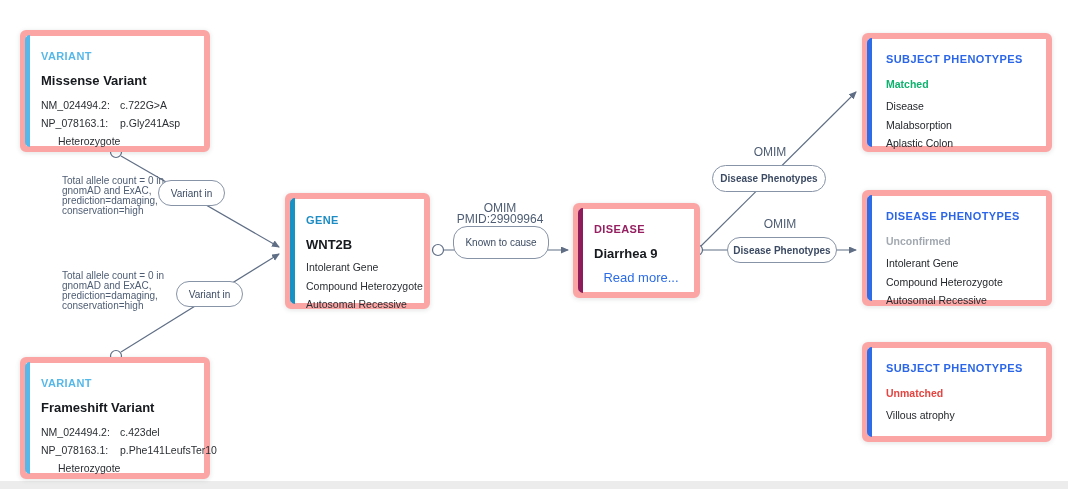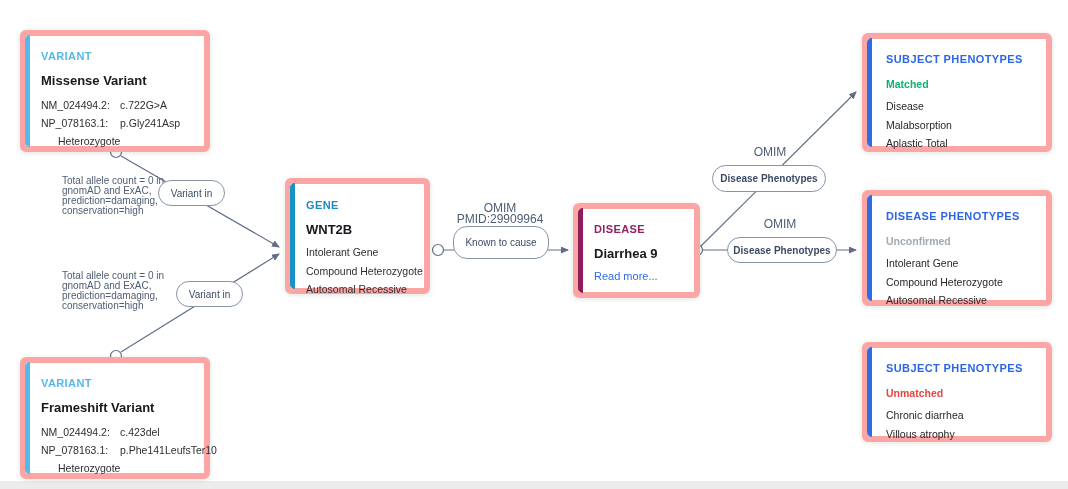--- a/index.html
+++ b/index.html
@@ -19,21 +19,21 @@
     border-radius:6px 0 0 6px;background:var(--accent);
   }
   .card-type{font-size:11px;font-weight:bold;letter-spacing:.4px;margin-bottom:11px;}
   .card-title{font-size:13px;font-weight:bold;color:#16191d;margin-bottom:8px;}
   .vrow{display:flex;font-size:10.5px;color:#2b2f33;line-height:18px;white-space:nowrap;}
   .vlabel{flex:0 0 79px;}
   .vfooter{font-size:10.5px;color:#2b2f33;line-height:18px;padding-left:17px;}
   .attr{font-size:10.5px;color:#2b2f33;line-height:15.5px;margin-bottom:3px;white-space:nowrap;}
   .status{font-size:10.5px;font-weight:bold;margin:0 0 9px 0;}
   .ph-item{font-size:10.5px;color:#24272b;line-height:15.5px;margin-bottom:3px;white-space:nowrap;}
-  .link{font-size:11px;color:#2c6ce5;cursor:pointer;margin-top:9px;}
+  .link{font-size:13px;color:#2c6ce5;cursor:pointer;margin-top:9px;text-align:center;}
   .type-variant{color:#55b8e9;}
   .type-gene{color:#1b8cc4;}
   .type-disease{color:#951f60;}
   .type-pheno{color:#2b66e8;}
   .st-matched{color:#0db26e;}
   .st-unmatched{color:#e54440;}
   .st-unconfirmed{color:#a2a9b0;}
   .pill{
     position:absolute;z-index:3;background:#ffffff;
     border:1px solid #8793a6;border-radius:14px;
@@ -99,54 +99,53 @@
       <span class="vlabel">NM_024494.2:</span>
       <span class="vvalue">c.423del</span>
     </div>
     <div class="vrow">
       <span class="vlabel">NP_078163.1:</span>
       <span class="vvalue">p.Phe141LeufsTer10</span>
     </div>
     <div class="vfooter">Heterozygote</div>
   </div>
 
-  <div class="card" style="--accent:#1692c5;left:285px;top:178px;width:145px;height:116px;padding-top:15px;">
+  <div class="card" style="--accent:#1692c5;left:285px;top:193px;width:145px;height:116px;padding-top:15px;">
     <div class="card-type type-gene">GENE</div>
     <div class="card-title">WNT2B</div>
     <div class="attr">Intolerant Gene</div>
     <div class="attr">Compound Heterozygote</div>
     <div class="attr">Autosomal Recessive</div>
   </div>
 
   <div class="card" style="--accent:#8e1b5a;left:573px;top:203px;width:127px;height:95px;">
     <div class="card-type type-disease">DISEASE</div>
     <div class="card-title">Diarrhea 9</div>
     <div class="link">Read more...</div>
   </div>
 
   <div class="card" style="--accent:#2e6be6;left:862px;top:33px;width:190px;height:119px;padding-left:18px;">
     <div class="card-type type-pheno" style="margin-bottom:13px;">SUBJECT PHENOTYPES</div>
     <div class="status st-matched">Matched</div>
     <div class="ph-item">Disease</div>
     <div class="ph-item">Malabsorption</div>
-    <div class="ph-item">Aplastic Total</div>
+    <div class="ph-item">Aplastic Colon</div>
   </div>
 
   <div class="card" style="--accent:#2e6be6;left:862px;top:190px;width:190px;height:116px;padding-left:18px;">
     <div class="card-type type-pheno" style="margin-bottom:13px;">DISEASE PHENOTYPES</div>
     <div class="status st-unconfirmed">Unconfirmed</div>
     <div class="ph-item">Intolerant Gene</div>
     <div class="ph-item">Compound Heterozygote</div>
     <div class="ph-item">Autosomal Recessive</div>
   </div>
 
   <div class="card" style="--accent:#2e6be6;left:862px;top:342px;width:190px;height:100px;padding-left:18px;">
     <div class="card-type type-pheno" style="margin-bottom:13px;">SUBJECT PHENOTYPES</div>
     <div class="status st-unmatched">Unmatched</div>
-    <div class="ph-item">Chronic diarrhea</div>
     <div class="ph-item">Villous atrophy</div>
   </div>
 
   <div class="pill" style="left:158px;top:180px;width:67px;height:26px;">Variant in</div>
   <div class="pill" style="left:176px;top:281px;width:67px;height:26px;">Variant in</div>
   <div class="pill" style="left:453px;top:226px;width:96px;height:33px;">Known to cause</div>
   <div class="pill bold" style="left:712px;top:165px;width:114px;height:27px;">Disease Phenotypes</div>
   <div class="pill bold" style="left:727px;top:237px;width:110px;height:26px;">Disease Phenotypes</div>
 
   <div class="ann" style="left:62px;top:176px;width:112px;">Total allele count = 0 in

